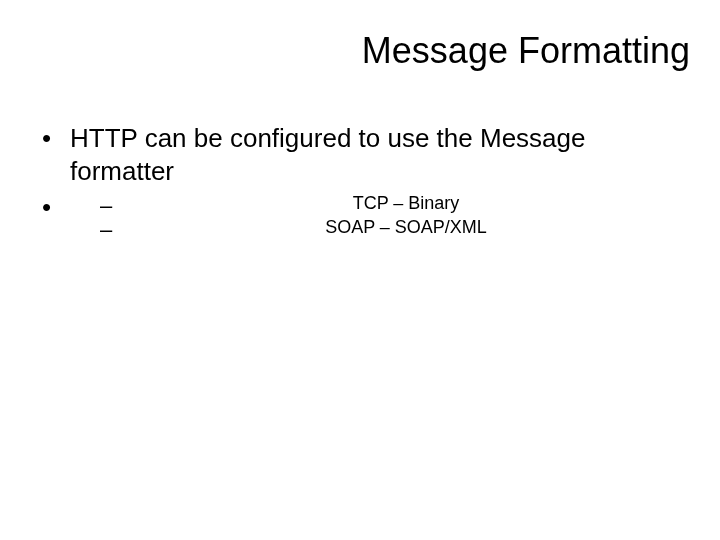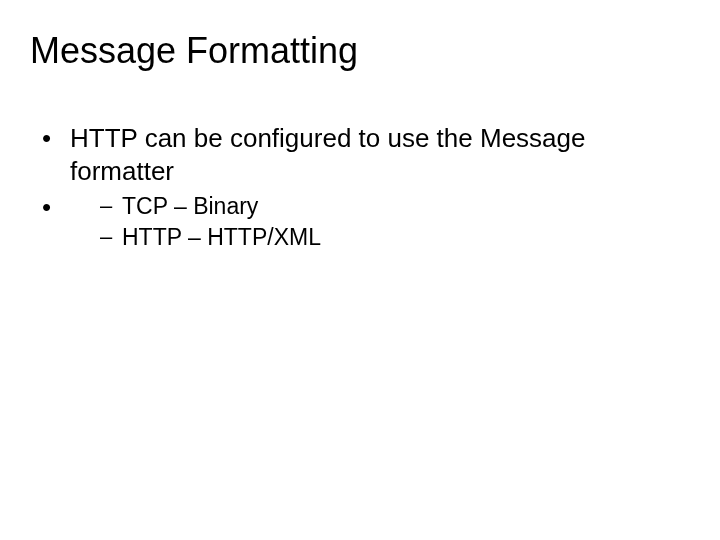--- a/index.html
+++ b/index.html
@@ -10,21 +10,21 @@
     body {
       width: 720px;
       height: 540px;
       background: #ffffff;
       font-family: Arial, Helvetica, sans-serif;
       color: #000000;
       padding: 30px 30px 30px 30px;
       overflow: hidden;
     }
     .title {
-      text-align: left;
+      text-align: right;
       font-size: 36px;
       font-weight: normal;
       margin-top: 0px;
       margin-bottom: 50px;
     }
     .bullet-list {
       list-style: none;
       padding-left: 12px;
     }
     .bullet-item {
@@ -40,39 +40,40 @@
       left: 0px;
       top: 0px;
       font-size: 26px;
     }
     .sub-list {
       list-style: none;
       padding-left: 30px;
       margin-top: 4px;
     }
     .sub-item {
-      font-size: 23px;
+      font-size: 18px;
       line-height: 1.35;
       position: relative;
       padding-left: 22px;
+      text-align: center;
     }
     .sub-item::before {
       content: "–";
       position: absolute;
       left: 0px;
       top: 0px;
       font-size: 22px;
     }
   </style>
 </head>
 <body>
 
 <h1 class="title">Message Formatting</h1>
 
 <ul class="bullet-list">
   <li class="bullet-item">HTTP can be configured to use the Message formatter</li>
   <li class="bullet-item">
     <ul class="sub-list">
       <li class="sub-item">TCP – Binary</li>
-      <li class="sub-item">HTTP – HTTP/XML</li>
+      <li class="sub-item">SOAP – SOAP/XML</li>
     </ul>
   </li>
 </ul>
 
 </body></html>

